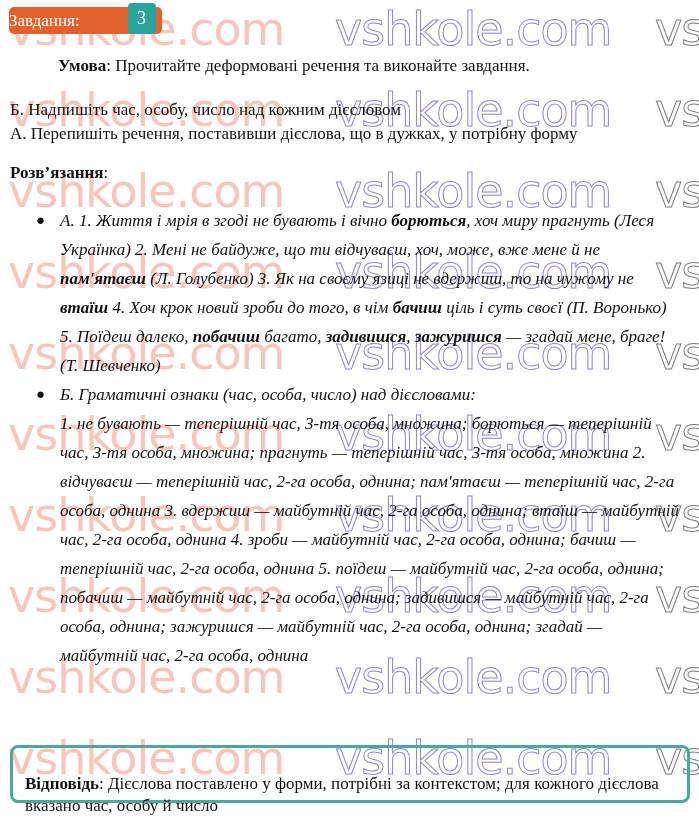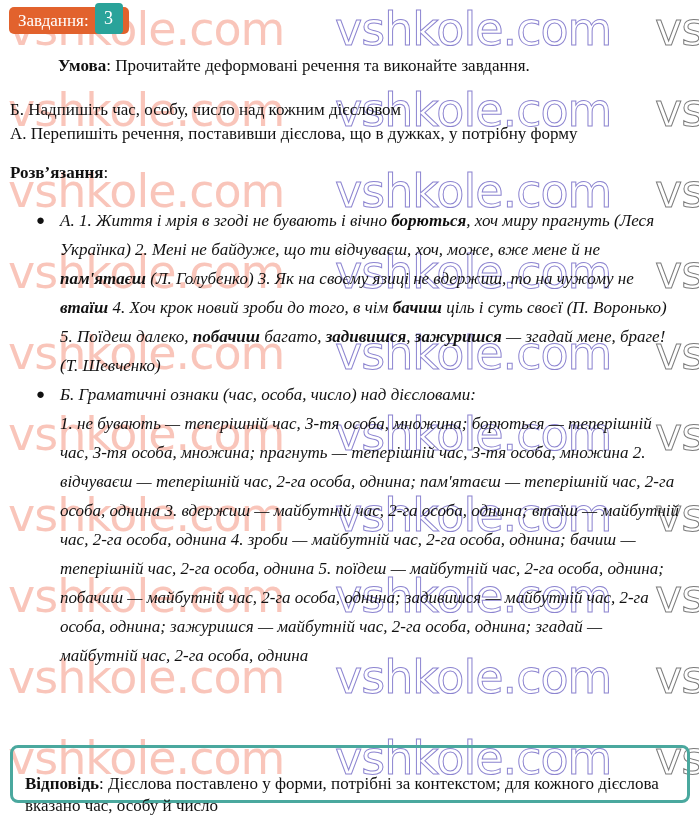--- a/index.html
+++ b/index.html
@@ -52,24 +52,24 @@
     
     .task-badge {
       position: absolute;
       left: 9px;
       top: 7px;
       height: 27px;
       display: flex;
       align-items: center;
       background: #e2622d;
       border-radius: 5px;
-      padding-left: 9px;
       padding-right: 6px;
       color: #ffffff;
       font-size: 17px;
+      gap: 42px;
     }
     .task-badge .num {
       display: inline-block;
       background: #2aa39a;
       color: #ffffff;
       border-radius: 4px;
       margin-left: 6px;
       height: 31px;
       width: 28px;
       line-height: 31px;

